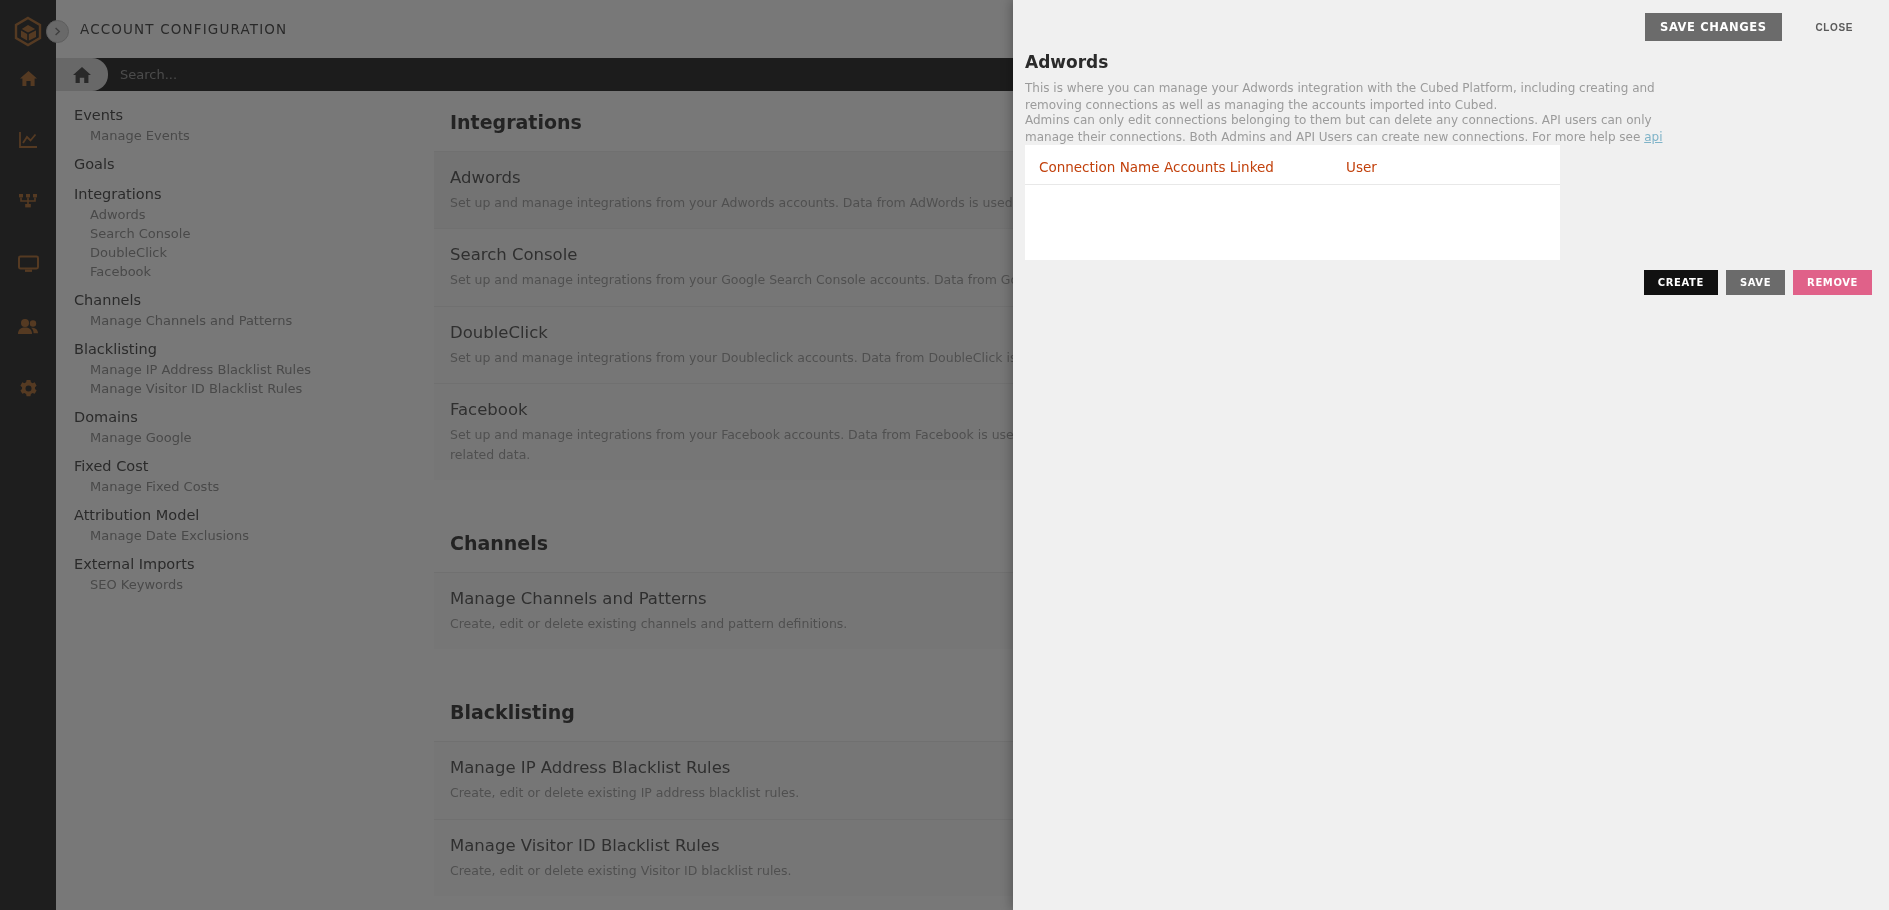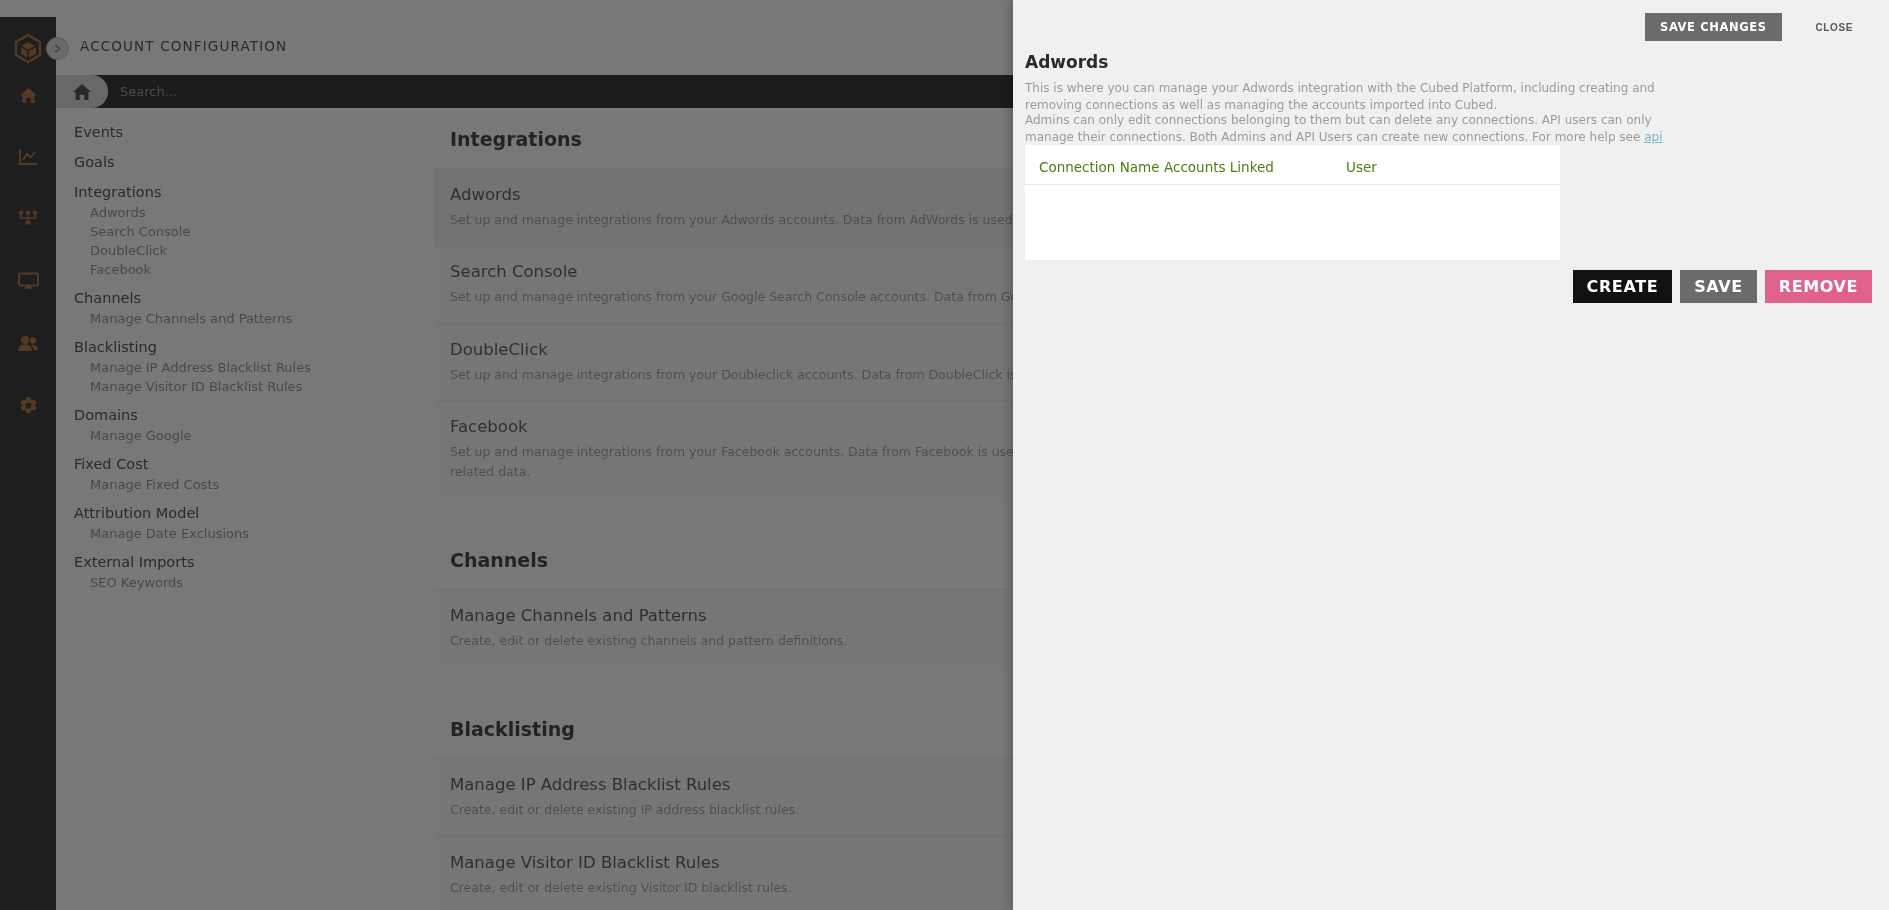--- a/index.html
+++ b/index.html
@@ -4,21 +4,21 @@
 <style>
   html,body{margin:0;padding:0;}
   body{
     width:1889px;height:910px;overflow:hidden;position:relative;
     background:#fff;
     font-family:"DejaVu Sans","Liberation Sans",sans-serif;
     -webkit-font-smoothing:antialiased;
   }
 
   
-  #app{position:absolute;inset:0;background:#c4b5fd;margin-top:17px;}
+  #app{position:absolute;inset:0;background:#c4b5fd;}
 
   
   .rail{position:absolute;left:0;top:0;width:56px;height:910px;background:#1e1e1e;z-index:2;}
   .rail-logo{position:absolute;left:0;top:10px;width:56px;height:42px;display:flex;align-items:center;justify-content:center;}
   .rail-icons{position:absolute;left:0;top:62px;width:56px;}
   .rail-ico{width:56px;height:32px;display:flex;align-items:center;justify-content:center;margin-bottom:30px;}
   .rail-ico svg{display:block;}
 
   
   .collapse-btn{position:absolute;left:46px;top:20px;width:21px;height:21px;border-radius:50%;
@@ -64,29 +64,29 @@
   .btn-close{background:transparent;color:#5a5a5a;border:0;font-family:Liberation Sans, sans-serif;font-size:10px;font-weight:bold;
     letter-spacing:.6px;padding:7px 16px;margin-left:10px;cursor:pointer;}
 
   .panel-title{position:absolute;left:1025px;top:0;}
   .p-title{font-size:17px;font-weight:bold;color:#2b2b2b;}
   .p-para{font-size:12px;color:#9b9b9b;line-height:1.42;width:640px;}
   .p-link{color:#7fb3c8;text-decoration:underline;}
 
   .tablecard{position:absolute;left:1025px;top:145px;width:535px;background:#ffffff;height:115px;}
   .th-row{display:flex;padding:14px 0 9px 14px;border-bottom:1px solid #e8e8e8;}
-  .th{font-size:13.5px;color:#4d7c0f;}
+  .th{font-size:13.5px;color:#c2410c;}
   .th.c1{width:125px;}
   .th.c2{width:182px;}
   .th.c3{flex:1;}
   .empty{display:flex;align-items:center;padding:8px 0 0 22px;}
   .empty-msg{font-size:12.3px;color:#a4a4a4;margin-left:20px;}
 
   .rowbtns{position:absolute;right:17px;top:270px;display:flex;gap:8px;}
-  .btn{border:0;font-family:inherit;font-size:16px;font-weight:bold;letter-spacing:.6px;padding:7px 14px;cursor:pointer;}
+  .btn{border:0;font-family:inherit;font-size:10px;font-weight:bold;letter-spacing:.6px;padding:7px 14px;cursor:pointer;}
   .btn-create{background:#111111;color:#ffffff;}
   .btn-edit{background:#6b6b6b;color:#ffffff;}
   .btn-remove{background:#e06189;color:#ffffff;}
 </style>
 </head>
 <body>
 
 <div id="app">
 
   <div class="rail">
@@ -157,20 +157,21 @@
       <svg width="20" height="18" viewBox="0 0 19 17">
           <path d="M9.5 1 L18 8.4 H15.6 V16 H11.6 V11 H7.4 V16 H3.4 V8.4 H1 Z" fill="#3a3a3a"></path>
         </svg>
     </div>
     <input class="search-input" value="" placeholder="Search..." style="">
   </div>
 
   <div class="leftmenu" id="leftmenu">
       <div class="lm-group">
         <div class="lm-head">Events</div>
+        <div class="lm-item">Manage Events</div>
       </div>
       <div class="lm-group">
         <div class="lm-head">Goals</div>
       </div>
       <div class="lm-group">
         <div class="lm-head">Integrations</div>
         <div class="lm-item">Adwords</div>
         <div class="lm-item">Search Console</div>
         <div class="lm-item">DoubleClick</div>
         <div class="lm-item">Facebook</div>

